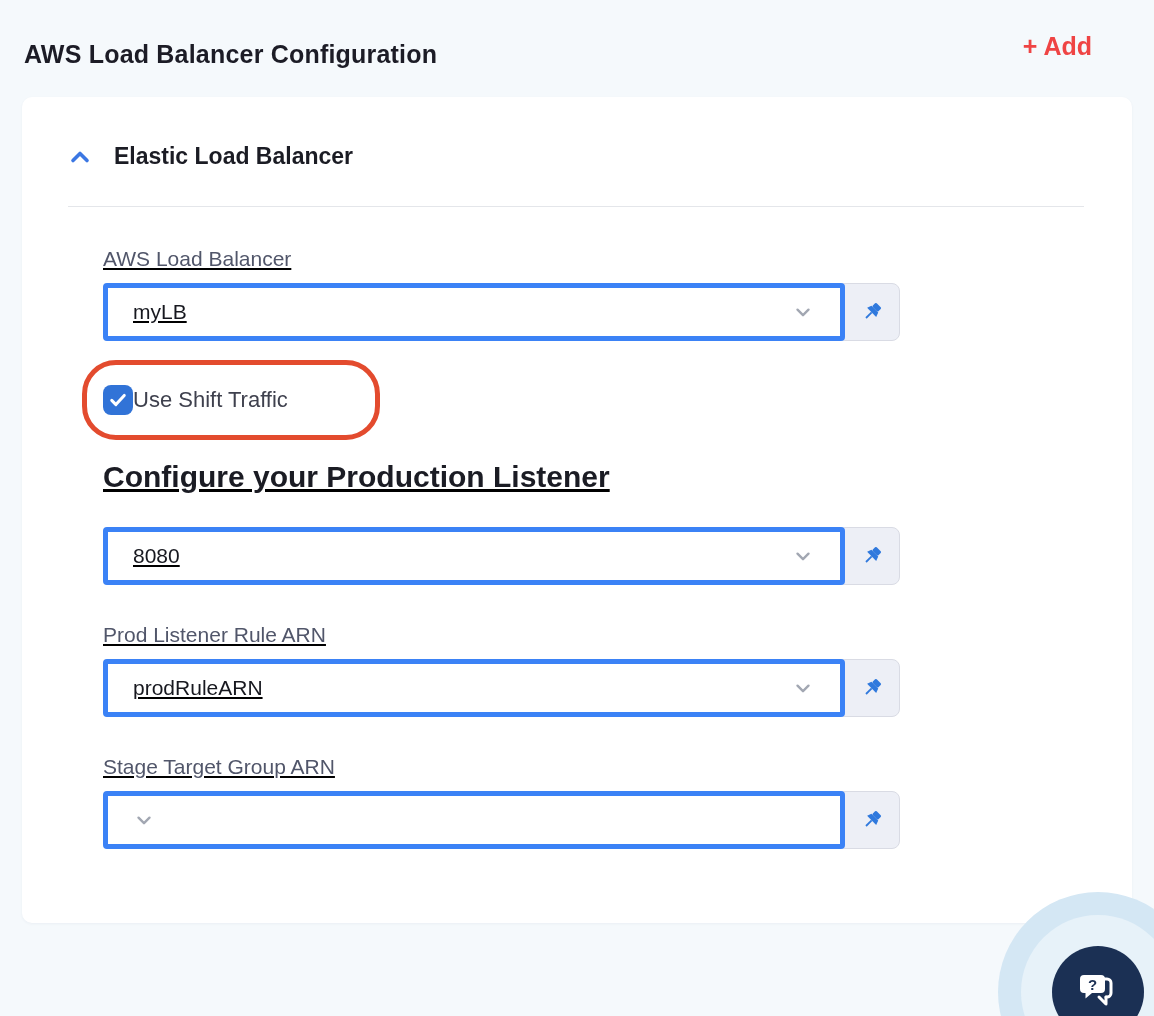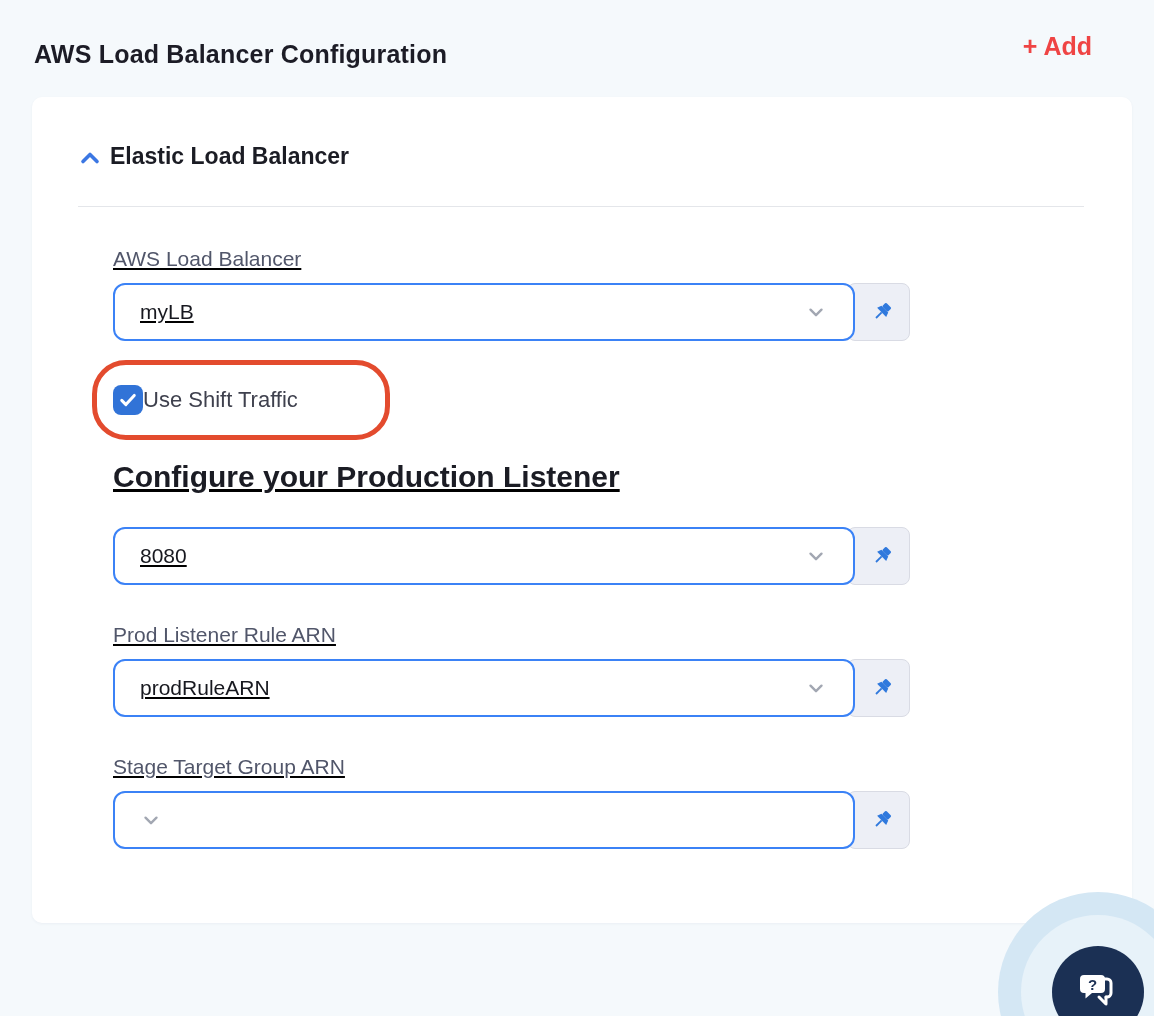--- a/index.html
+++ b/index.html
@@ -3,21 +3,21 @@
 <meta charset="utf-8">
 <style>
   * { margin:0; padding:0; box-sizing:border-box; }
   html,body { width:1154px; height:1016px; }
   body {
     font-family: "Liberation Sans", "DejaVu Sans", sans-serif;
     background:#f5f9fc;
     position:relative;
     overflow:hidden;
   }
-  .page { position:relative; width:1154px; height:1016px; overflow:hidden;padding-left:10px; }
+  .page { position:relative; width:1154px; height:1016px; overflow:hidden; }
 
   
   .top-header {
     display:flex; justify-content:space-between; align-items:flex-start;
     padding:32px 62px 0 24px;
   }
   .page-title {
     font-size:25px; font-weight:bold; color:#1c1c26; letter-spacing:0.2px;
     padding-top:8px;
   }
@@ -28,34 +28,34 @@
 
   
   .card {
     margin:28px 22px 0 22px;
     background:#ffffff;
     border-radius:10px;
     box-shadow:0 1px 3px rgba(40,60,100,0.05);
     padding:46px 48px 74px 46px;
     position:relative;
   }
-  .section-header { display:flex; align-items:flex-end; gap:8px; cursor:pointer; }
+  .section-header { display:flex; align-items:center; gap:22px; cursor:pointer; }
   .section-header .chev { width:24px; height:24px; display:block; }
   .section-title { font-size:23px; font-weight:bold; color:#1b1c24; }
   .divider { height:1px; background:#e4e6ea; margin-top:36px; }
 
   .content { margin-left:35px; margin-top:40px; width:797px;text-decoration:underline; }
 
   .field-label { font-size:21px; color:#51566a; margin-bottom:12px; }
   .field-block { margin-top:38px; }
   .field-block.first { margin-top:0; }
 
   .input-row { display:flex; height:58px; position:relative; }
   .select-box {
-    flex:1; background:#ffffff; border:2px solid #3b82f6; border-radius:12px;
+    flex:1; background:#ffffff; border:5px solid #3b82f6; border-radius:4px;
     display:flex; align-items:center; justify-content:space-between;
     padding:0 26px 0 25px; position:relative; z-index:2; cursor:pointer;
   }
   .select-value { font-size:21px; color:#17181f; }
   .select-chevron { width:22px; height:22px; display:block; }
   .pin-box {
     width:63px; margin-left:-8px; background:#edeff6;
     border:1px solid #d9dbe4; border-radius:8px;
     display:flex; align-items:center; justify-content:center;
     padding-left:6px; z-index:1; cursor:pointer;

